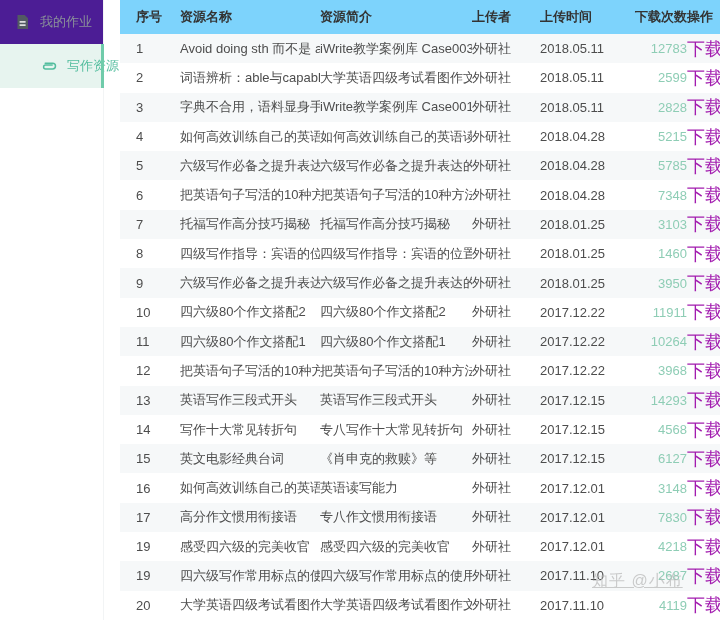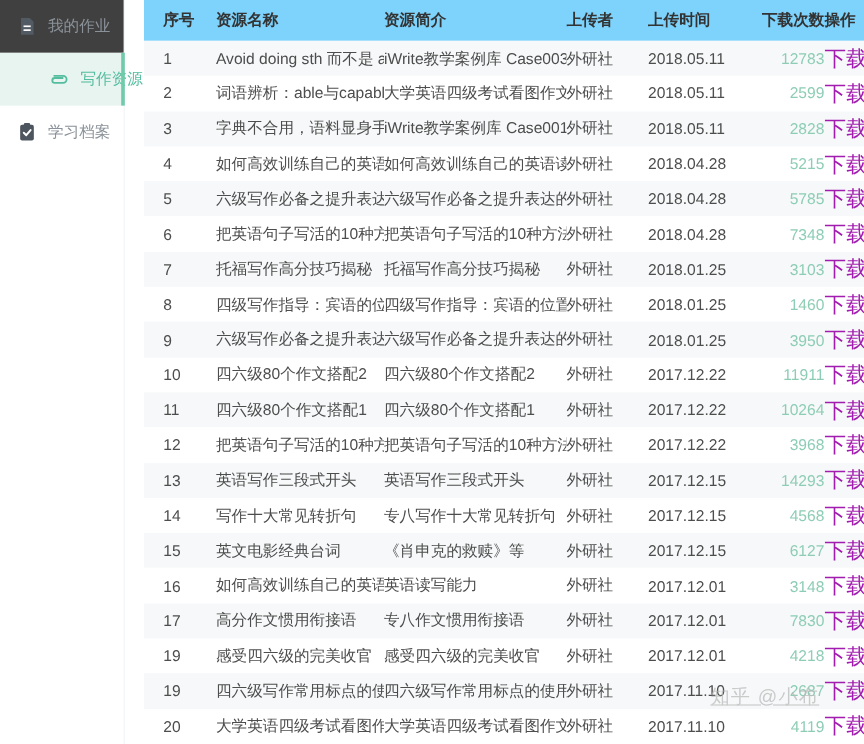--- a/index.html
+++ b/index.html
@@ -7,21 +7,21 @@
               font-family:"Liberation Sans", sans-serif; }
   .stage { position:relative; width:720px; height:620px; background:#fff; }
 
   
   .sidebar { position:absolute; left:0; top:0; width:104px; height:620px;
              background:#fff; border-right:1px solid #f2f4f5; }
   .side-item { height:44px; display:flex; align-items:center; padding-left:13px;
                gap:9px; cursor:pointer; position:relative; }
   .side-item .icon { width:18px; height:17px; display:flex; align-items:center; justify-content:center; flex:0 0 18px; }
   .side-item .label { font-size:13px; color:#8b9299; white-space:nowrap; }
-  .side-item.first { background:#404040; }
+  .side-item.first { background:#4c1d95; }
   .side-item.active { background:#e7f4ef;padding-left:40px; }
   .side-item.active .label { color:#53bd9e; }
   .side-item.active::after { content:""; position:absolute; right:-1px; top:0;
                width:3px; height:100%; background:#6fcbaa; }
 
   
   .table { position:absolute; left:120px; top:0; width:600px; }
   .thead, .tr { display:grid;
       grid-template-columns:60px 140px 152px 68px 92px 55px 33px;
       align-items:center; }
@@ -62,30 +62,20 @@
 
     <div class="side-item active">
       <span class="icon">
         <svg width="18" height="13" viewBox="0 0 18 13">
           <path d="M5.2 3.2 h7.4 a2.9 2.9 0 0 1 0 5.8 h-7 a2 2 0 0 1 0-4 h6.6" fill="none" stroke="#53bd9e" stroke-width="1.5" stroke-linecap="round"></path>
         </svg>
       </span>
       <span class="label">写作资源</span>
     </div>
 
-    <div class="side-item">
-      <span class="icon">
-        <svg width="15" height="16" viewBox="0 0 15 16">
-          <rect x="1.8" y="2" width="11.4" height="13" rx="1.6" fill="#4d555e"></rect>
-          <rect x="4.9" y="0.6" width="5.2" height="2.8" rx="1" fill="#4d555e"></rect>
-          <path d="M4.8 8.6 l2.1 2.1 3.6-4.3" stroke="#fff" stroke-width="1.6" fill="none" stroke-linecap="round" stroke-linejoin="round"></path>
-        </svg>
-      </span>
-      <span class="label">学习档案</span>
-    </div>
 
   </aside>
 
   <main class="table">
     <div class="thead">
       <div class="th c-no">序号</div>
       <div class="th">资源名称</div>
       <div class="th">资源简介</div>
       <div class="th">上传者</div>
       <div class="th">上传时间</div>

